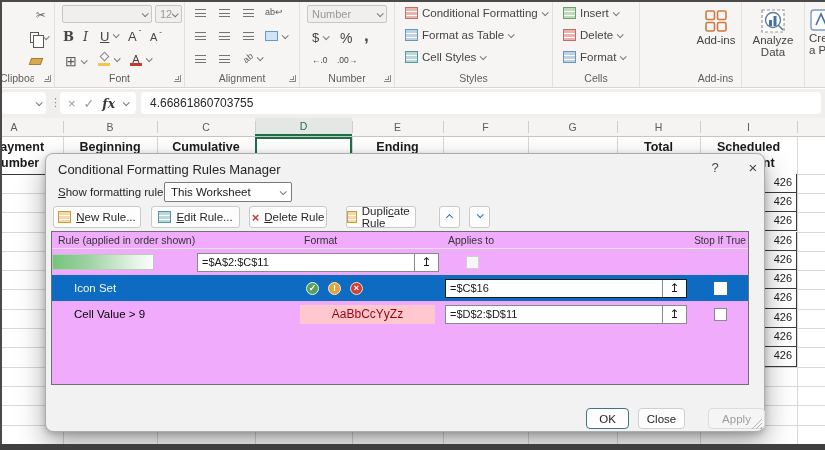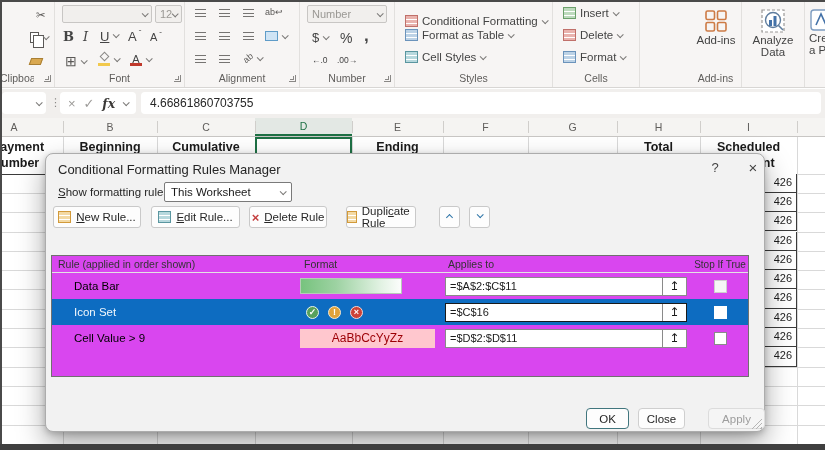--- a/index.html
+++ b/index.html
@@ -61,21 +61,21 @@
 
   
   .dialog { position:absolute; left:45px; top:153px; width:720px; height:279px; background:#f2f2f2; border:1px solid #acacac; border-radius:8px; box-shadow:0 12px 28px rgba(0,0,0,.35), 0 2px 6px rgba(0,0,0,.2); z-index:20; }
   .dlg-title { position:absolute; left:12px; top:8px; font-size:13px; color:#262626; }
   .dlg-help { position:absolute; left:660px; top:6px; width:18px; height:18px; font-size:13px; color:#444; text-align:center; }
   .dlg-close { position:absolute; left:698px; top:5px; width:18px; height:18px; font-size:15px; color:#444; text-align:center; }
   .scope-label { position:absolute; left:12px; top:32px; font-size:11.5px; color:#262626; }
   .scope-combo { position:absolute; left:118px; top:28px; width:128px; height:20px; background:#fff; border:1px solid #7a7a7a; border-radius:2px; font-size:11.5px; color:#1a1a1a; display:flex; align-items:center; justify-content:space-between; padding:0 6px; }
   .dbtn { position:absolute; top:52px; height:22px; background:#fdfdfd; border:1px solid #c9c9c9; border-radius:3px; font-size:11.5px; color:#262626; display:flex; align-items:center; justify-content:center; gap:5px; }
   u { text-decoration:underline; }
-  .rules-table { position:absolute; left:5px; top:77px; width:698px; height:122px; background:#d946ef; border:1px solid #707070;margin-top:24px; }
+  .rules-table { position:absolute; left:5px; top:77px; width:698px; height:154px; background:#f0abfc; border:1px solid #707070; }
   .rt-head { display:flex; height:17px; font-size:10.5px; color:#333; align-items:center; border-bottom:1px solid #e3e3e3; }
   .rt-row { display:flex; height:26px; align-items:center; }
   .rt-row.sel { background:#0d6cc1; color:#f2f7fc; }
   .c-rule { width:248px; padding-left:22px; font-size:11.5px; }
   .c-rule.h { padding-left:6px; font-size:10.5px; }
   .c-format { width:145px; display:flex; align-items:center; }
   .c-applies { width:247px; }
   .c-stop { width:56px; display:flex; justify-content:center; }
   .databar { width:102px; height:16px; border:1px solid #b7cbb8; background:linear-gradient(to right,#77c37e 0%,#9dd2a2 35%,#e2f2e3 80%,#fcfdfc 100%); }
   .iconset { display:flex; gap:9px; padding-left:6px; }
@@ -215,21 +215,21 @@
         </div>
       <div class="rbtn" style="left:40px;top:30px;font-size:14px;">%</div>
       <div class="rbtn" style="left:64px;top:26px;font-size:17px;font-weight:bold;">,</div>
       <div class="rbtn" style="left:12px;top:55px;font-size:8.5px;">←.0</div>
       <div class="rbtn" style="left:37px;top:55px;font-size:8.5px;">.00→</div>
       <div class="rlabel">Number</div>
       <span class="launcher"></span>
     </div>
 
     <div class="rgroup" style="left:395px;width:158px;">
-      <div class="rbtn" style="left:10px;top:15px;">
+      <div class="rbtn" style="left:10px;top:7px;">
           <span class="mini red"></span>
           <span>Conditional Formatting</span>
           <span class="chev"></span>
         </div>
       <div class="rbtn" style="left:10px;top:29px;">
           <span class="mini blue"></span>
           <span>Format as Table</span>
           <span class="chev"></span>
         </div>
       <div class="rbtn" style="left:10px;top:51px;">
@@ -420,21 +420,20 @@
       </div>
     <div class="rules-table">
       <div class="rt-head">
         <div class="c-rule h">Rule (applied in order shown)</div>
         <div class="c-format" style="font-size:10.5px;padding-left:4px;">Format</div>
         <div class="c-applies" style="font-size:10.5px;padding-left:3px;">Applies to</div>
         <div class="c-stop" style="font-size:10px;">Stop If True</div>
       </div>
       <div id="rules-rows">
           <div class="rt-row">
-            <div class="c-rule">Data Bar</div>
             <div class="c-format">
               <div class="databar"></div>
             </div>
             <div class="c-applies">
               <div class="applies-input">=$A$2:$C$11<div class="range-btn">↥</div></div>
             </div>
             <div class="c-stop">
               <div class="cbx dis"></div>
             </div>
           </div>

